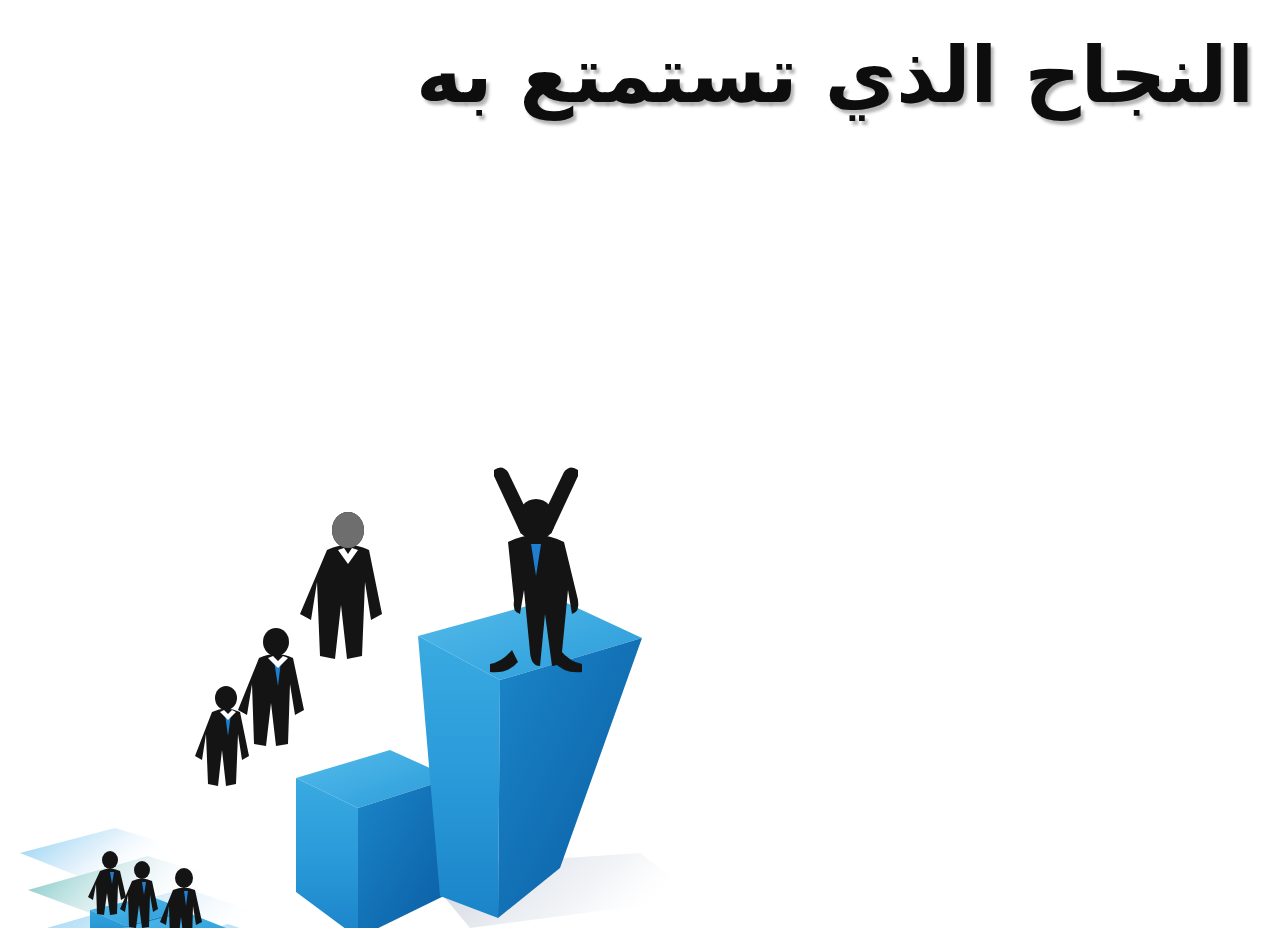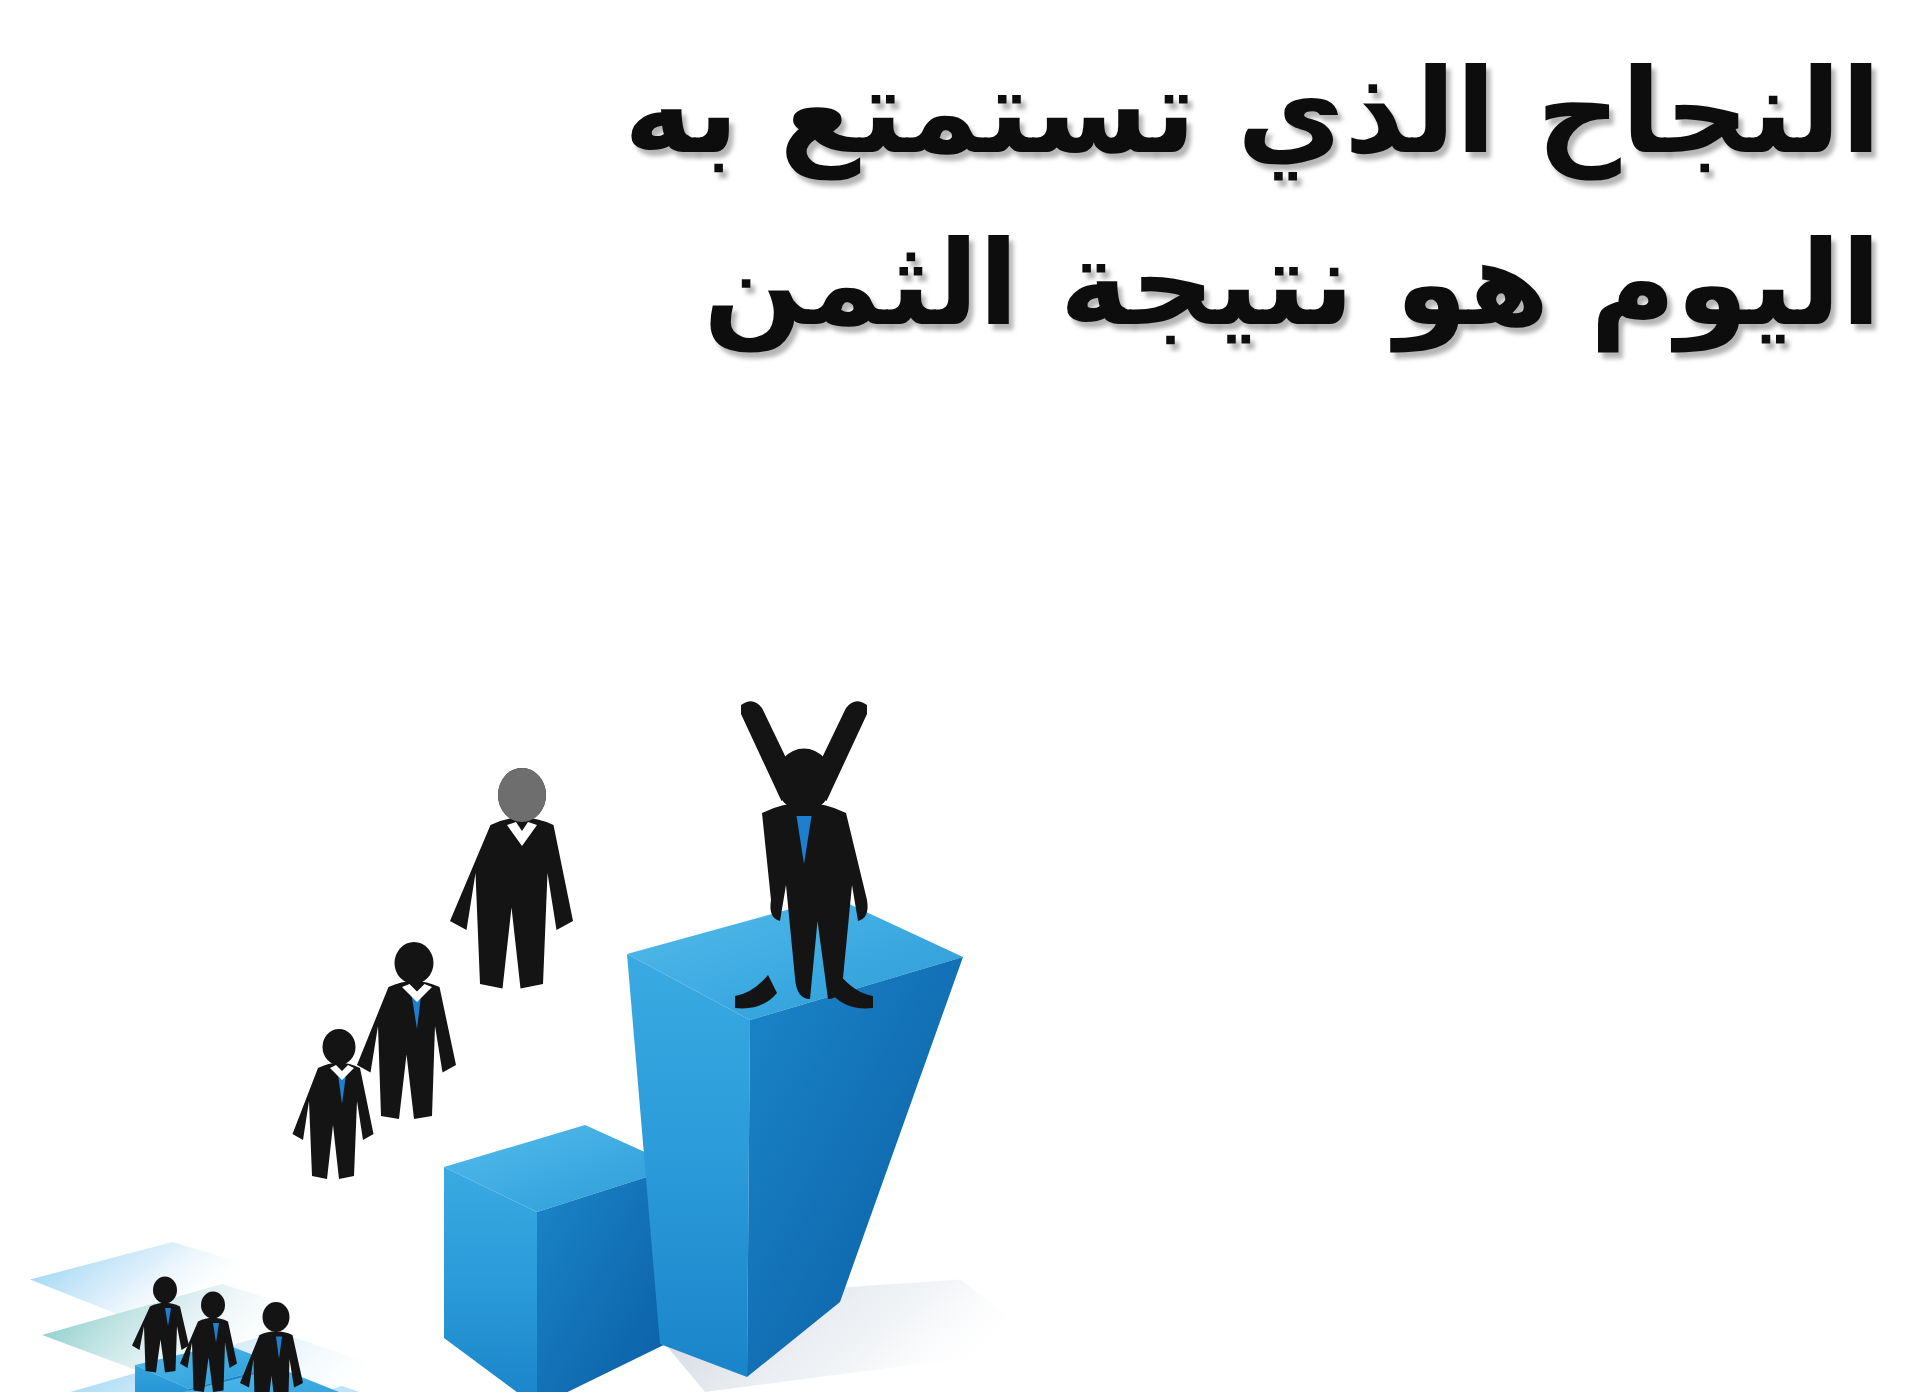--- a/index.html
+++ b/index.html
@@ -54,21 +54,20 @@
     height: 530px;
   }
 </style>
 </head>
 <body>
 
 <div id="poster">
 
   <div id="quote-block">
     <span class="quote-line">النجاح الذي تستمتع به</span>
-    <span class="quote-line">اليوم هو نتيجة الثمن</span>
   </div>
 
   <div id="illustration">
     <svg viewBox="0 0 700 530" xmlns="http://www.w3.org/2000/svg">
       <defs>
         <linearGradient id="gFront" x1="0" y1="0" x2="0" y2="1">
           <stop offset="0%" stop-color="#35a6de"></stop>
           <stop offset="55%" stop-color="#2391d2"></stop>
           <stop offset="100%" stop-color="#1679bf"></stop>
         </linearGradient>

